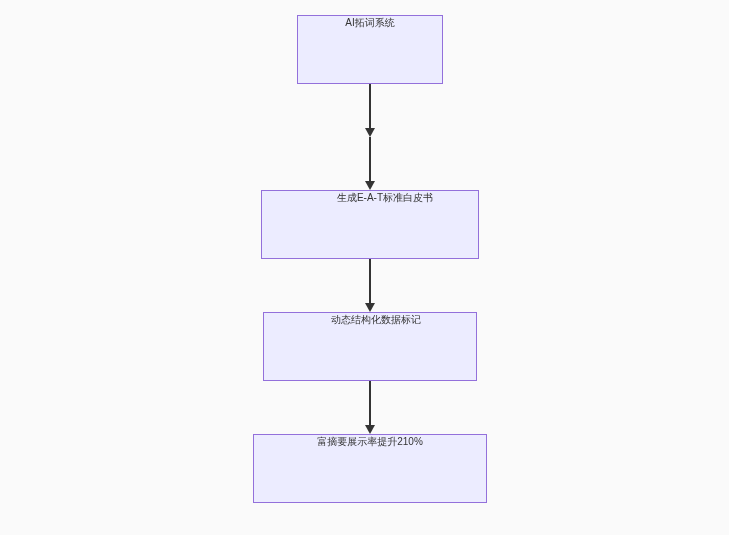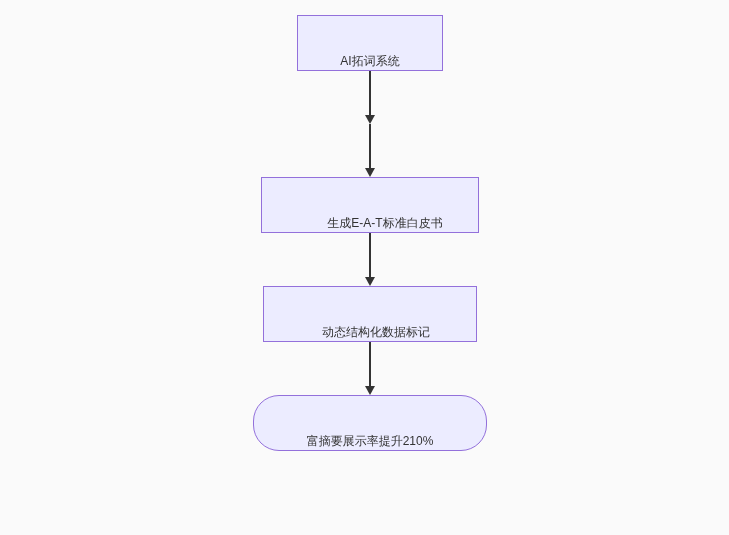--- a/index.html
+++ b/index.html
@@ -23,35 +23,35 @@
     position: absolute;
     left: 370px;
     top: 15px;
     transform: translateX(-50%);
     display: flex;
     flex-direction: column;
     align-items: center;
   }
   .node {
     box-sizing: border-box;
-    height: 56px;
+    height: 69px;
     background: #ECECFF;
     border: 1px solid #9370DB;
     display: flex;
-    align-items: flex-end;
+    align-items: flex-start;
     justify-content: center;
     color: #333333;
-    font-size: 12px;
+    font-size: 10px;
     white-space: nowrap;
   }
   .n1 { width: 146px; }
   .n2 { width: 191px; }
   .n3 { width: 218px; padding-left: 30px; }
   .n4 { width: 214px; padding-left: 12px; }
-  .n5 { width: 234px; border-radius: 26px; }
+  .n5 { width: 234px; }
   .arrow {
     height: 53px;
     display: flex;
     flex-direction: column;
     align-items: center;
   }
   .arrow-line {
     width: 2px;
     flex: 1;
     background: #333333;

